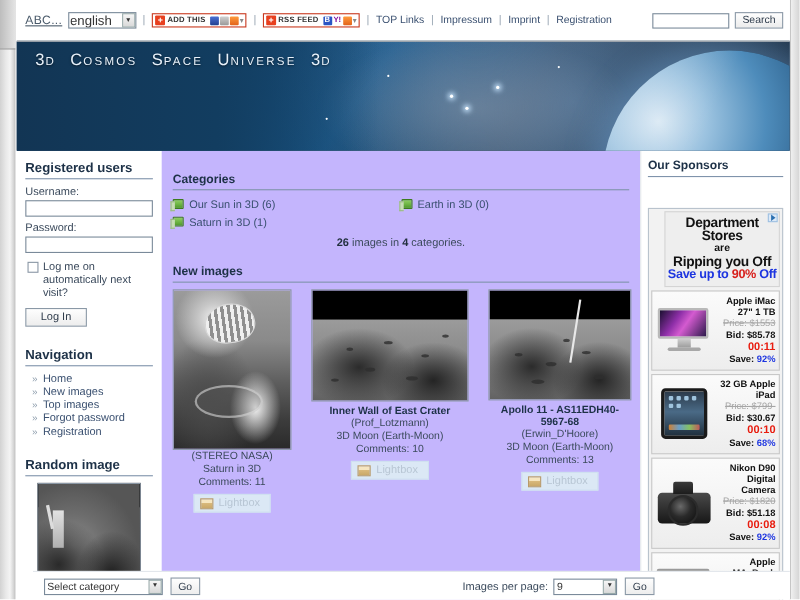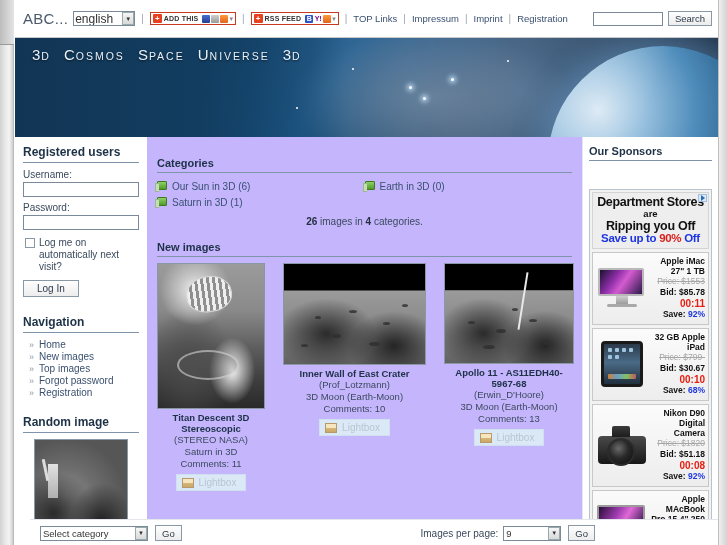--- a/index.html
+++ b/index.html
@@ -40,21 +40,21 @@
   
   #topbar {
     height:37px; width:703px;
     display:flex; align-items:center;
     padding:0 6px 0 8px;
     background:#ffffff;
     gap:5px;
     font-size:10px;
     position:relative;
   }
-  .abc-label { color:#4a5a6a; font-size:15px; letter-spacing:.3px; }
+  .abc-label { color:#4a5a6a; font-size:11px; letter-spacing:.3px;text-decoration:underline; }
   .lang-select {
     width:62px; height:15px; font-size:12px;
     border:1px solid #7a8a9a; background:#fff;
     font-family:"Liberation Sans", sans-serif;
     color:#333; padding:0 1px;
     -webkit-appearance:none; appearance:none;
     background-image:linear-gradient(to bottom,#fff,#fff);
     position:relative;
   }
   .sel-wrap { position:relative; display:inline-block; }
@@ -282,21 +282,21 @@
     background:linear-gradient(to bottom,#f6e6c0 0%,#f6e6c0 45%,#d8b87a 46%,#c9a868 100%);
   }
 
   
   .spon-gap { height:22px; }
   .ad-wrap {
     border:1px solid #b9c3cd; background:#f2f2f2; padding:2px;
   }
   .ad-banner {
     position:relative; background:#eeeeee; border:1px solid #d4d4d4;
-    text-align:center; padding:3px 2px 4px 2px; line-height:12px;
+    text-align:center; padding:3px 2px 4px 2px; line-height:12px;margin-left:12px;
   }
   .ad-banner .l1 { font-size:12.5px; font-weight:bold; color:#111; letter-spacing:-.3px; }
   .ad-banner .l2 { font-size:9.5px; font-weight:bold; color:#111; }
   .ad-banner .l3 { font-size:12.5px; font-weight:bold; color:#111; letter-spacing:-.3px; }
   .ad-banner .l4 { font-size:11.5px; font-weight:bold; letter-spacing:-.3px; }
   .ad-banner .l4 .blue { color:#1d35e0; }
   .ad-banner .l4 .red  { color:#d7201c; }
   .adchoice {
     position:absolute; right:1px; top:1px; width:9px; height:8px;
     background:#dce9f7; border:1px solid #9fc0e0;
@@ -523,21 +523,20 @@
       <div class="blockhead sm" style="margin-top:14px">New images</div>
 
       <div id="thumbs">
 
         <div class="thumb t1">
           <div class="thumb-frame">
             <div class="titan"></div>
             <div class="chute"></div>
             <div class="crater"></div>
           </div>
-          <div class="t-title">Titan Descent 3D Stereoscopic</div>
           <div class="t-meta">(STEREO NASA)</div>
           <div class="t-meta">Saturn in 3D</div>
           <div class="t-meta">Comments: 11</div>
           <div class="lightbox-btn">
             <span class="lb-icon"></span>
             <span>Lightbox</span>
           </div>
         </div>
 
         <div class="thumb t2">

